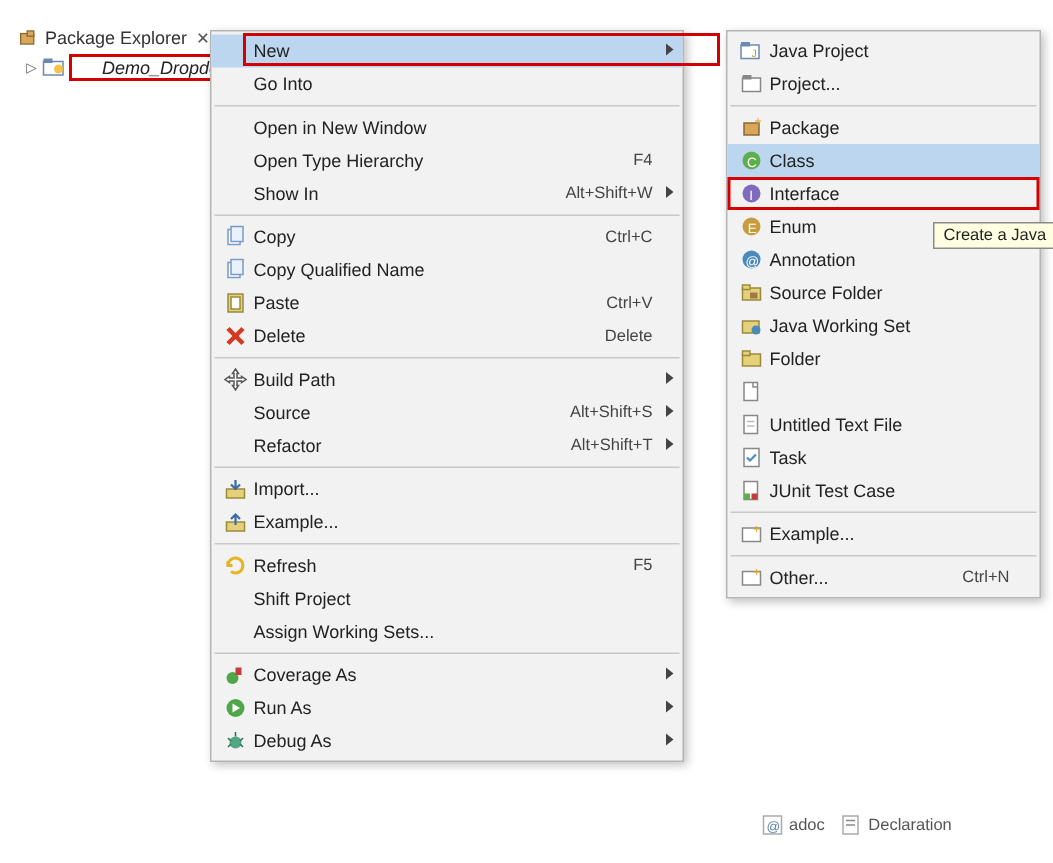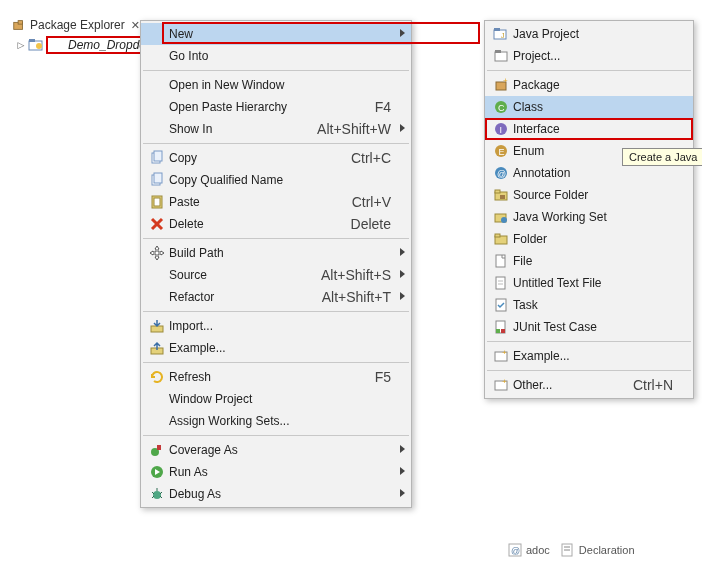--- a/index.html
+++ b/index.html
@@ -37,33 +37,33 @@
   .hl-red {
     border: 2px solid #d40000;
   }
   .ctx-menu, .sub-menu {
     position: absolute;
     background: #f2f2f2;
     border: 1px solid #b5b5b5;
     box-shadow: 2px 2px 6px rgba(0,0,0,.25);
     padding: 2px 0;
   }
-  .ctx-menu { top: 20px; left: 140px; width: 272px; }
+  .ctx-menu { top: 20px; left: 140px; width: 316px; }
   .sub-menu { top: 20px; left: 484px; width: 210px; }
   .mi {
     display: flex; align-items: center;
     height: 22px;
     padding: 0 20px 0 4px;
     position: relative;
   }
   .mi .ic-col {
     width: 24px; display: flex; align-items: center; justify-content: center;
   }
   .mi .lbl { flex: 1; white-space: nowrap; }
-  .mi .accel { color: #444; font-size: 14px; padding-left: 10px; }
+  .mi .accel { color: #444; font-size: 11px; padding-left: 10px; }
   .mi .arrow {
     position: absolute; right: 6px; top: 6px;
     width: 0; height: 0; border-top: 4px solid transparent;
     border-bottom: 4px solid transparent; border-left: 5px solid #444;
   }
   .mi.sel {
     background: #bcd6ef;
   }
   .mi.disabled .lbl, .mi.disabled .accel { color: #9a9a9a; }
   .sep { height: 1px; background: #c8c8c8; margin: 3px 2px; }
@@ -133,21 +133,21 @@
       <span class="ic-col"></span>
       <span class="lbl">Go Into</span>
     </div>
     <div class="sep"></div>
     <div class="mi">
       <span class="ic-col"></span>
       <span class="lbl">Open in New Window</span>
     </div>
     <div class="mi">
       <span class="ic-col"></span>
-      <span class="lbl">Open Paste Hierarchy</span>
+      <span class="lbl">Open Type Hierarchy</span>
       <span class="accel">F4</span>
     </div>
     <div class="mi">
       <span class="ic-col"></span>
       <span class="lbl">Show In</span>
       <span class="accel">Alt+Shift+W</span>
       <span class="arrow"></span>
     </div>
     <div class="sep"></div>
     <div class="mi">
@@ -252,21 +252,21 @@
             <path d="M3 8 a5 5 0 1 1 2 4" fill="none" stroke="#e6b323" stroke-width="2"></path>
             <path d="M3 5 v3 h3" fill="none" stroke="#e6b323" stroke-width="2"></path>
           </svg>
         </span>
       </span>
       <span class="lbl">Refresh</span>
       <span class="accel">F5</span>
     </div>
     <div class="mi">
       <span class="ic-col"></span>
-      <span class="lbl">Window Project</span>
+      <span class="lbl">Shift Project</span>
     </div>
     <div class="mi">
       <span class="ic-col"></span>
       <span class="lbl">Assign Working Sets...</span>
     </div>
     <div class="sep"></div>
     <div class="mi">
       <span class="ic-col">
         <span class="ic">
           <svg viewBox="0 0 16 16">
@@ -424,21 +424,20 @@
     </div>
     <div class="mi">
       <span class="ic-col">
         <span class="ic">
           <svg viewBox="0 0 16 16">
             <rect x="3" y="2" width="9" height="12" fill="#fff" stroke="#888"></rect>
             <path d="M9 2 v3 h3" fill="none" stroke="#888"></path>
           </svg>
         </span>
       </span>
-      <span class="lbl">File</span>
     </div>
     <div class="mi">
       <span class="ic-col">
         <span class="ic">
           <svg viewBox="0 0 16 16">
             <rect x="3" y="2" width="9" height="12" fill="#fff" stroke="#888"></rect>
             <line x1="5" y1="6" x2="10" y2="6" stroke="#bbb"></line>
             <line x1="5" y1="9" x2="10" y2="9" stroke="#bbb"></line>
           </svg>
         </span>

